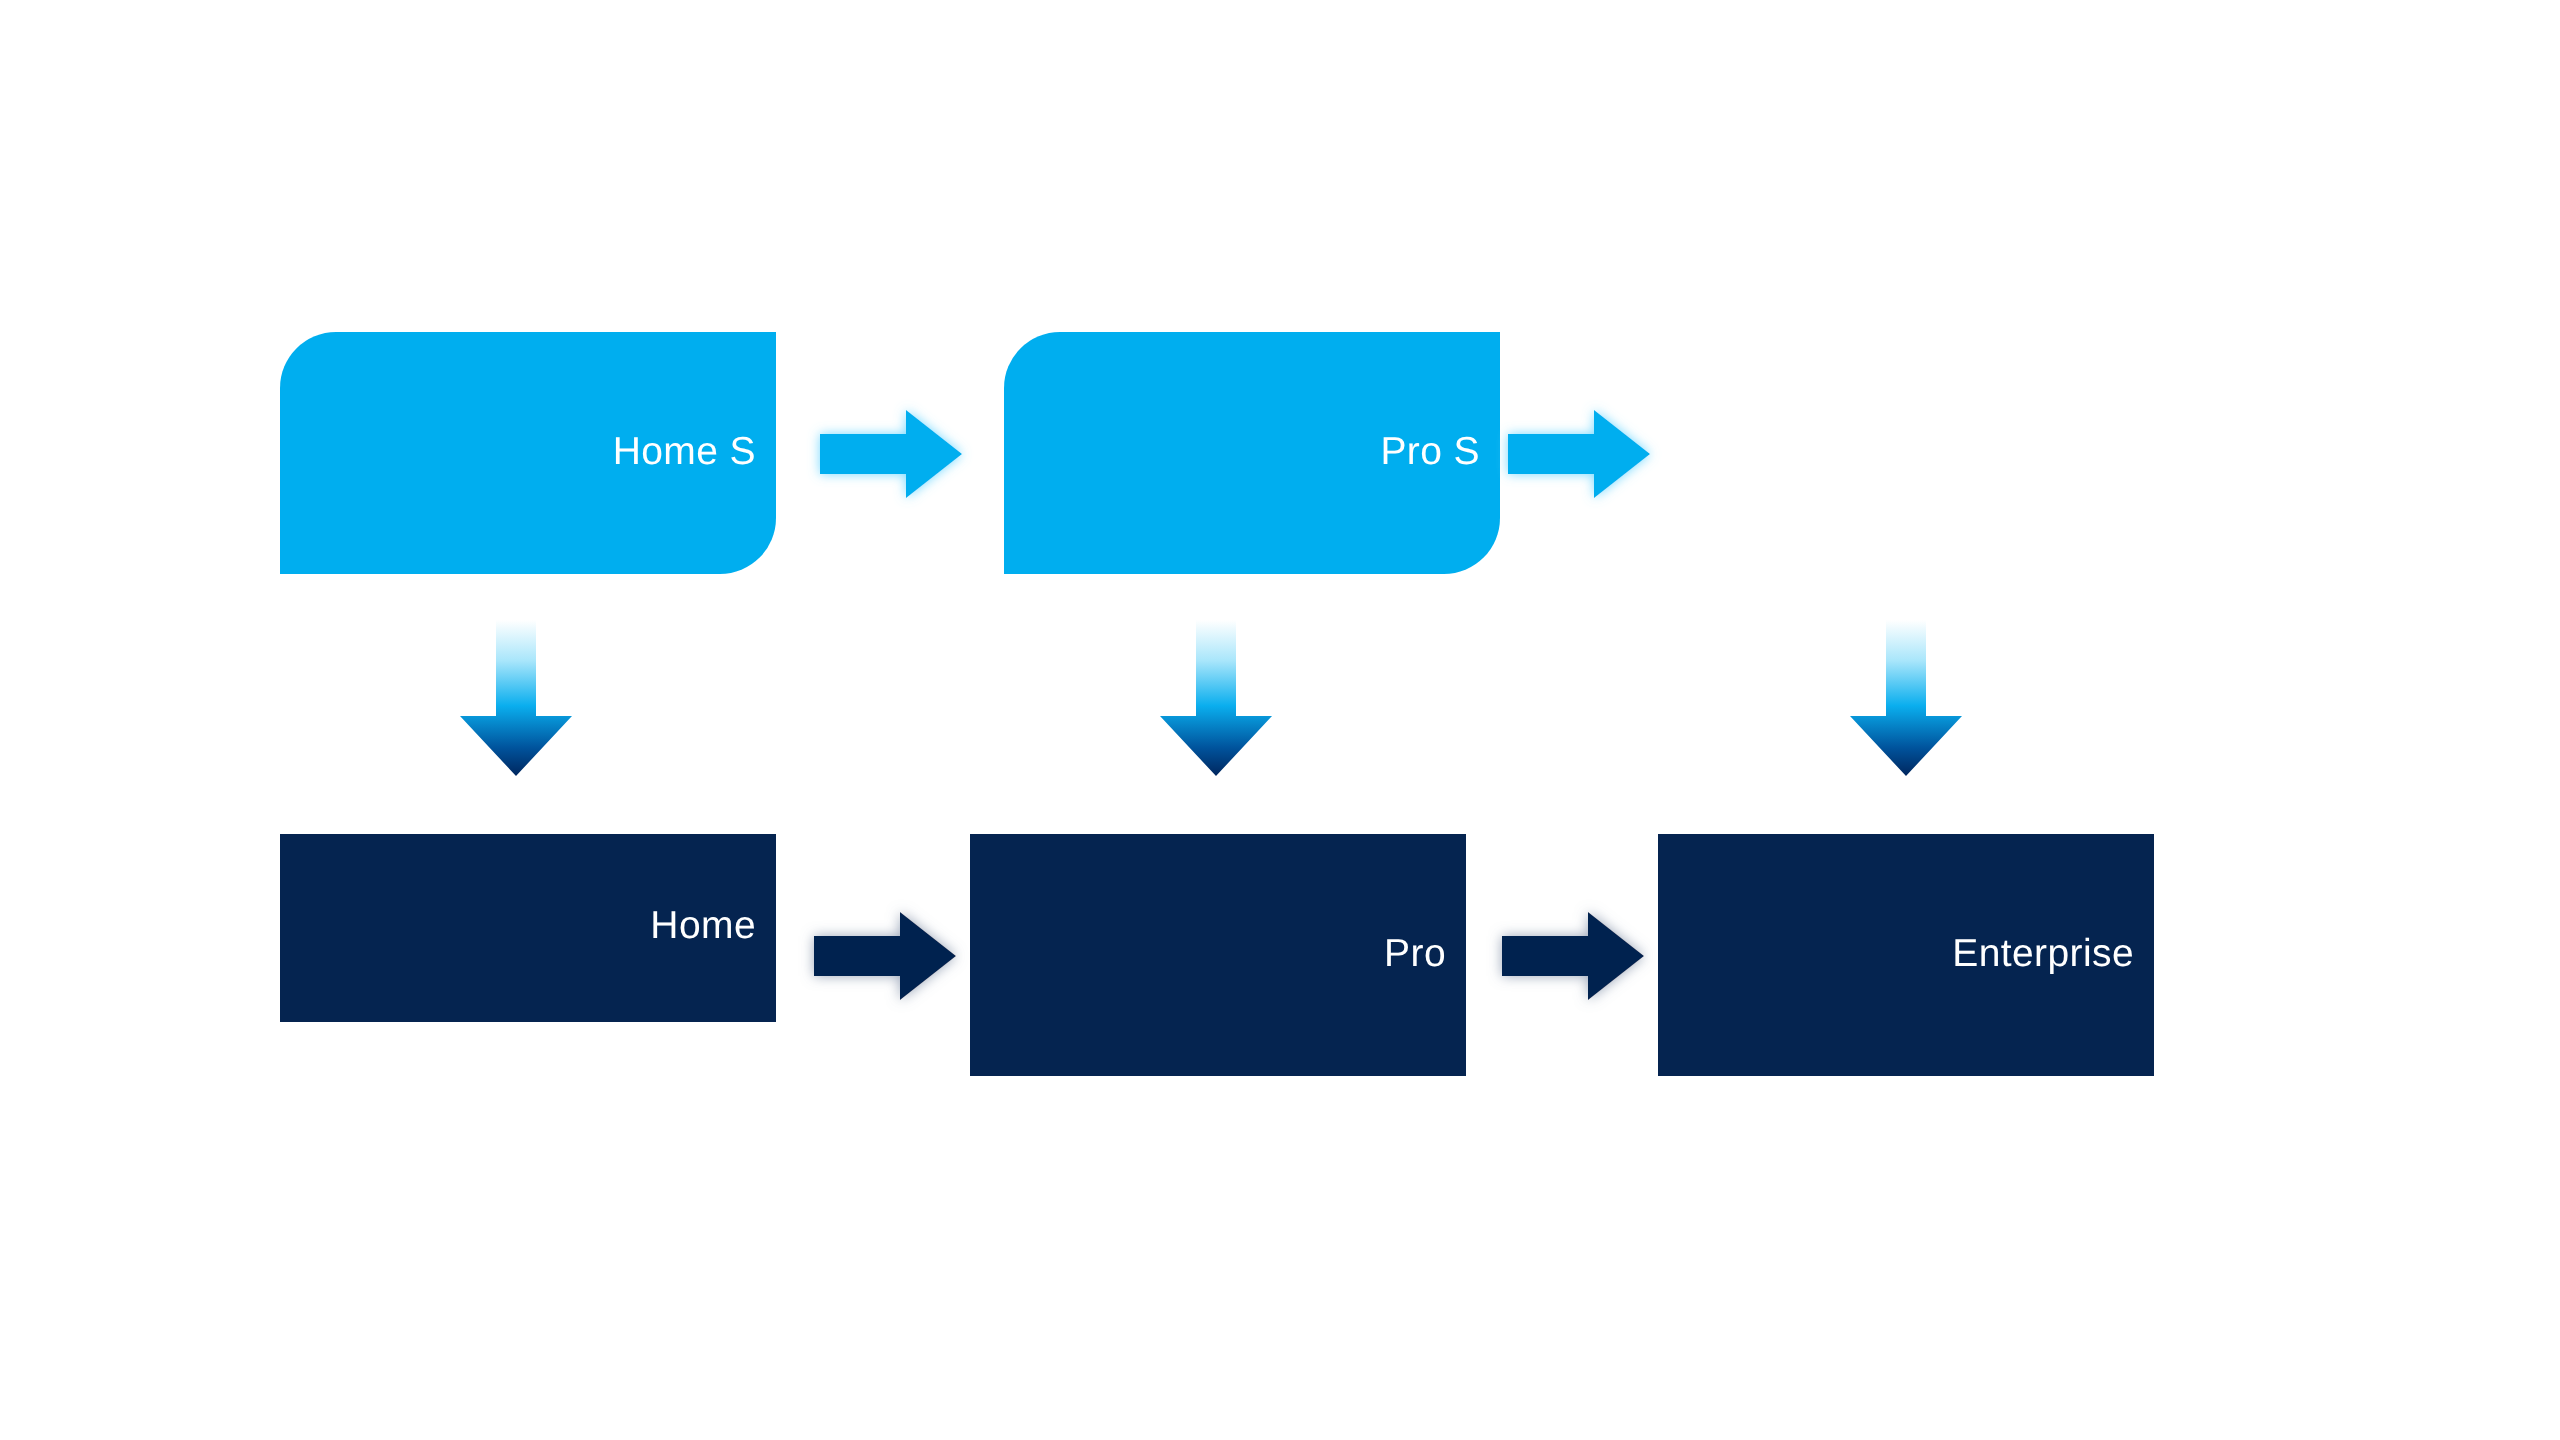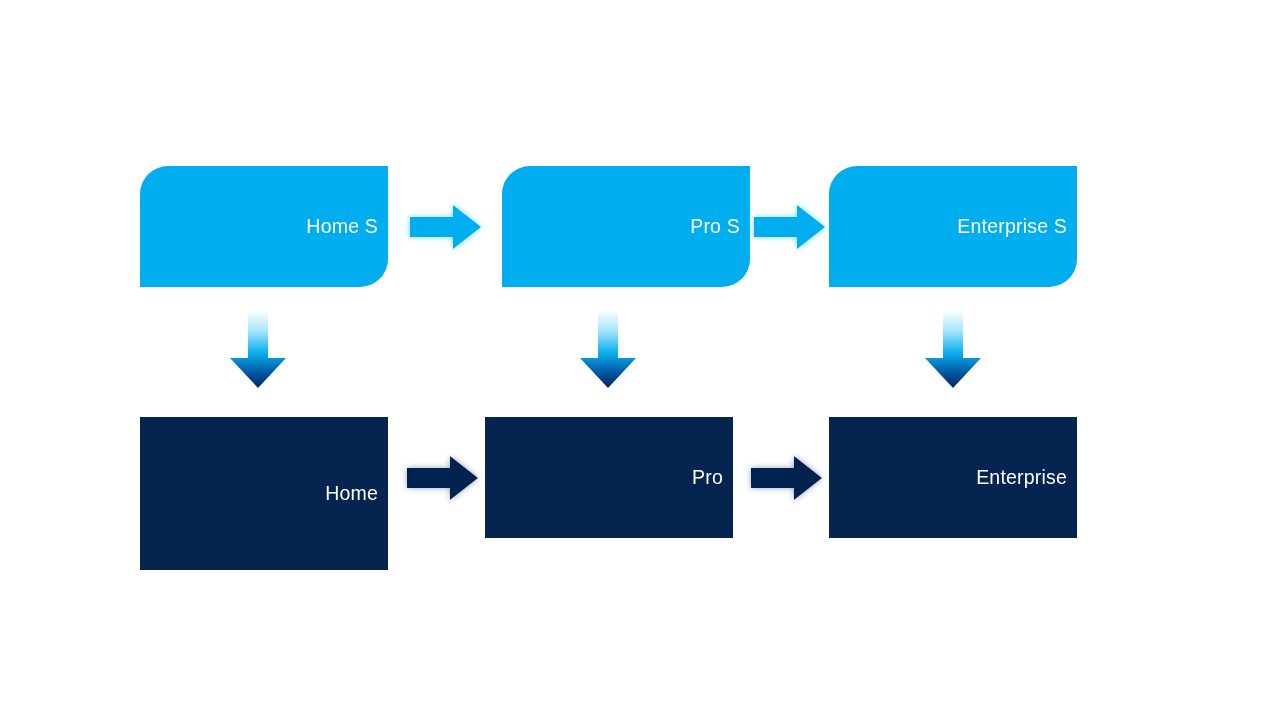--- a/index.html
+++ b/index.html
@@ -74,23 +74,20 @@
 <div id="canvas">
 
   <div class="node tier-s" style="left:140px; top:166px; width:248px; height:121px;">
     <span class="node-label">Home S</span>
   </div>
 
   <div class="node tier-s" style="left:502px; top:166px; width:248px; height:121px;">
     <span class="node-label">Pro S</span>
   </div>
 
-  <div class="node tier-s" style="left:829px; top:166px; width:248px; height:121px;">
-    <span class="node-label">Enterprise S</span>
-  </div>
 
   <div class="h-arrow" style="left:408px; top:202px; width:76px; height:50px;">
     <svg width="76" height="50" viewBox="0 0 76 50" xmlns="http://www.w3.org/2000/svg">
       <defs>
         <filter id="glowBlue1" x="-50%" y="-50%" width="200%" height="200%">
           <feDropShadow dx="0" dy="0" stdDeviation="3" flood-color="#6fd8ff" flood-opacity="0.95"></feDropShadow>
         </filter>
       </defs>
       <polygon points="2,15 45,15 45,3 73,25 45,47 45,35 2,35" fill="#00aeef" filter="url(#glowBlue1)"></polygon>
     </svg>
@@ -145,21 +142,21 @@
           <stop offset="26%" stop-color="#a9e6fb"></stop>
           <stop offset="55%" stop-color="#0aaeee"></stop>
           <stop offset="82%" stop-color="#00539c"></stop>
           <stop offset="100%" stop-color="#00265e"></stop>
         </linearGradient>
       </defs>
       <polygon points="20,0 40,0 40,48 58,48 30,78 2,48 20,48" fill="url(#vg3)"></polygon>
     </svg>
   </div>
 
-  <div class="node tier-base" style="left:140px; top:417px; width:248px; height:153px;">
+  <div class="node tier-base" style="left:140px; top:417px; width:248px; height:94px;">
     <span class="node-label">Home</span>
   </div>
 
   <div class="node tier-base" style="left:485px; top:417px; width:248px; height:121px;">
     <span class="node-label">Pro</span>
   </div>
 
   <div class="node tier-base" style="left:829px; top:417px; width:248px; height:121px;">
     <span class="node-label">Enterprise</span>
   </div>

